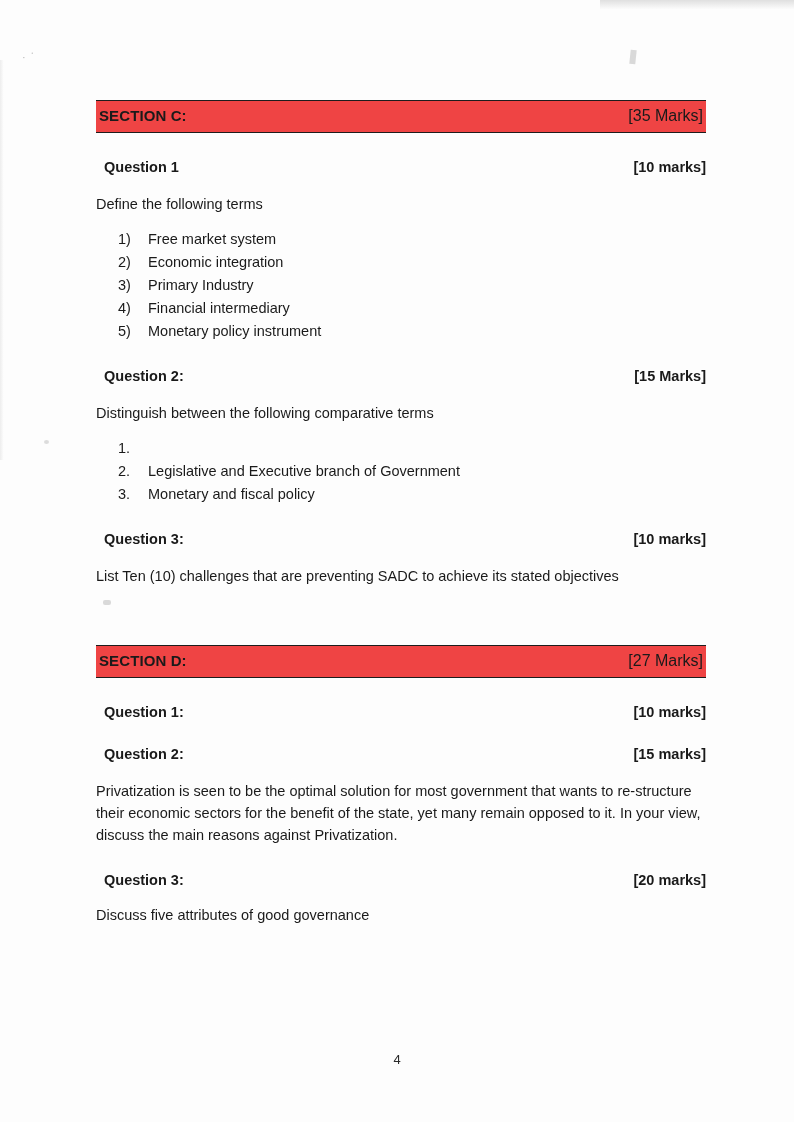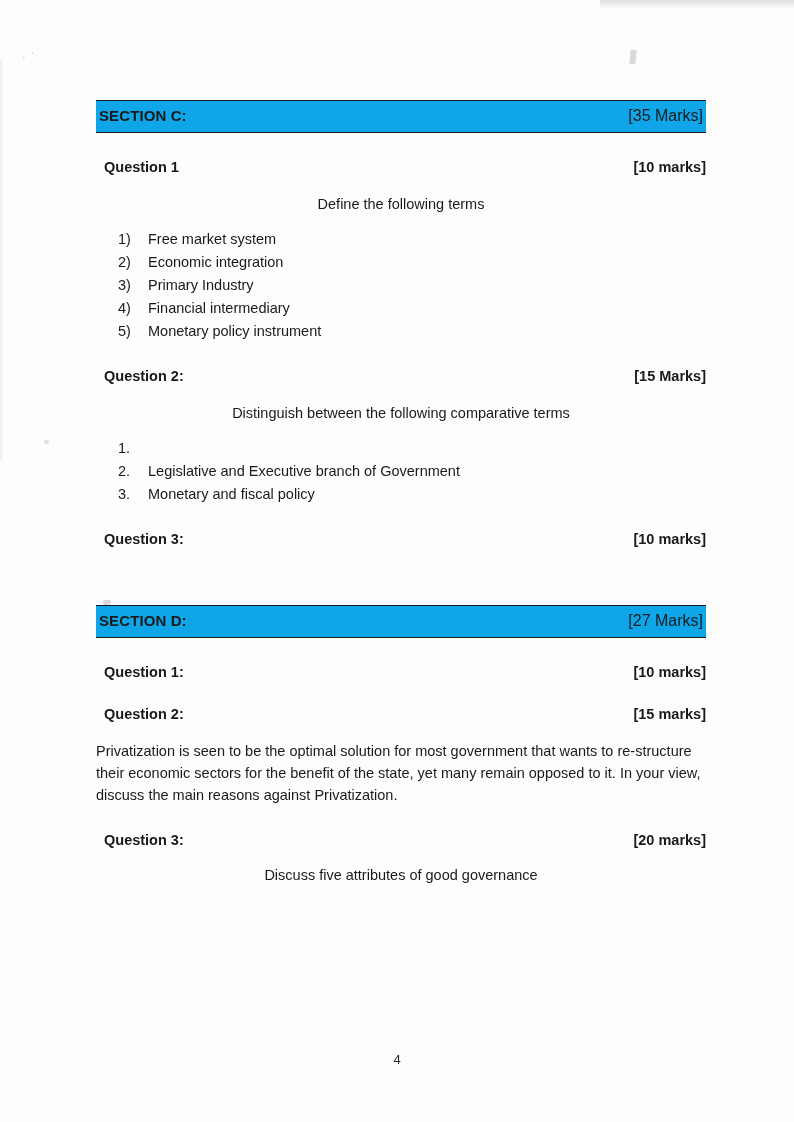--- a/index.html
+++ b/index.html
@@ -71,21 +71,21 @@
     width: 610px;
   }
 
   
   .section-bar {
     display: flex;
     justify-content: space-between;
     align-items: baseline;
     border-top: 1.5px solid #1d1d1d;
     border-bottom: 1.5px solid #1d1d1d;
-    background: #0ea5e9;
+    background: #ef4444;
     padding: 6px 3px 7px 3px;
     box-sizing: border-box;
     text-align: right;
   }
   .section-bar .sec-title {
     font-weight: bold;
     font-size: 15px;
     letter-spacing: .1px;
   }
   .section-bar .sec-marks {
@@ -106,21 +106,20 @@
   }
   .q-head .q-marks {
     font-weight: bold;
     font-size: 14.5px;
   }
 
   .prompt {
     font-size: 14.5px;
     margin-top: 19px;
     line-height: 1.45;
-    text-align: center;
   }
   .prompt.tight { margin-top: 17px; }
 
   .para {
     font-size: 14.5px;
     margin-top: 19px;
     line-height: 1.5;
     text-align: left;
   }
 
@@ -223,20 +222,21 @@
       <li>
         <span class="marker">3.</span>
         <span>Monetary and fiscal policy</span>
       </li>
     </ol>
 
     <div class="q-head">
       <div class="q-label">Question 3:</div>
       <div class="q-marks">[10 marks]</div>
     </div>
+    <div class="prompt">List Ten (10) challenges that are preventing SADC to achieve its stated objectives</div>
 
     <div class="spacer-lg"></div>
 
     <div class="section-bar">
       <div class="sec-title">SECTION D:</div>
       <div class="sec-marks">[27 Marks]</div>
     </div>
 
     <div class="q-head">
       <div class="q-label">Question 1:</div>

